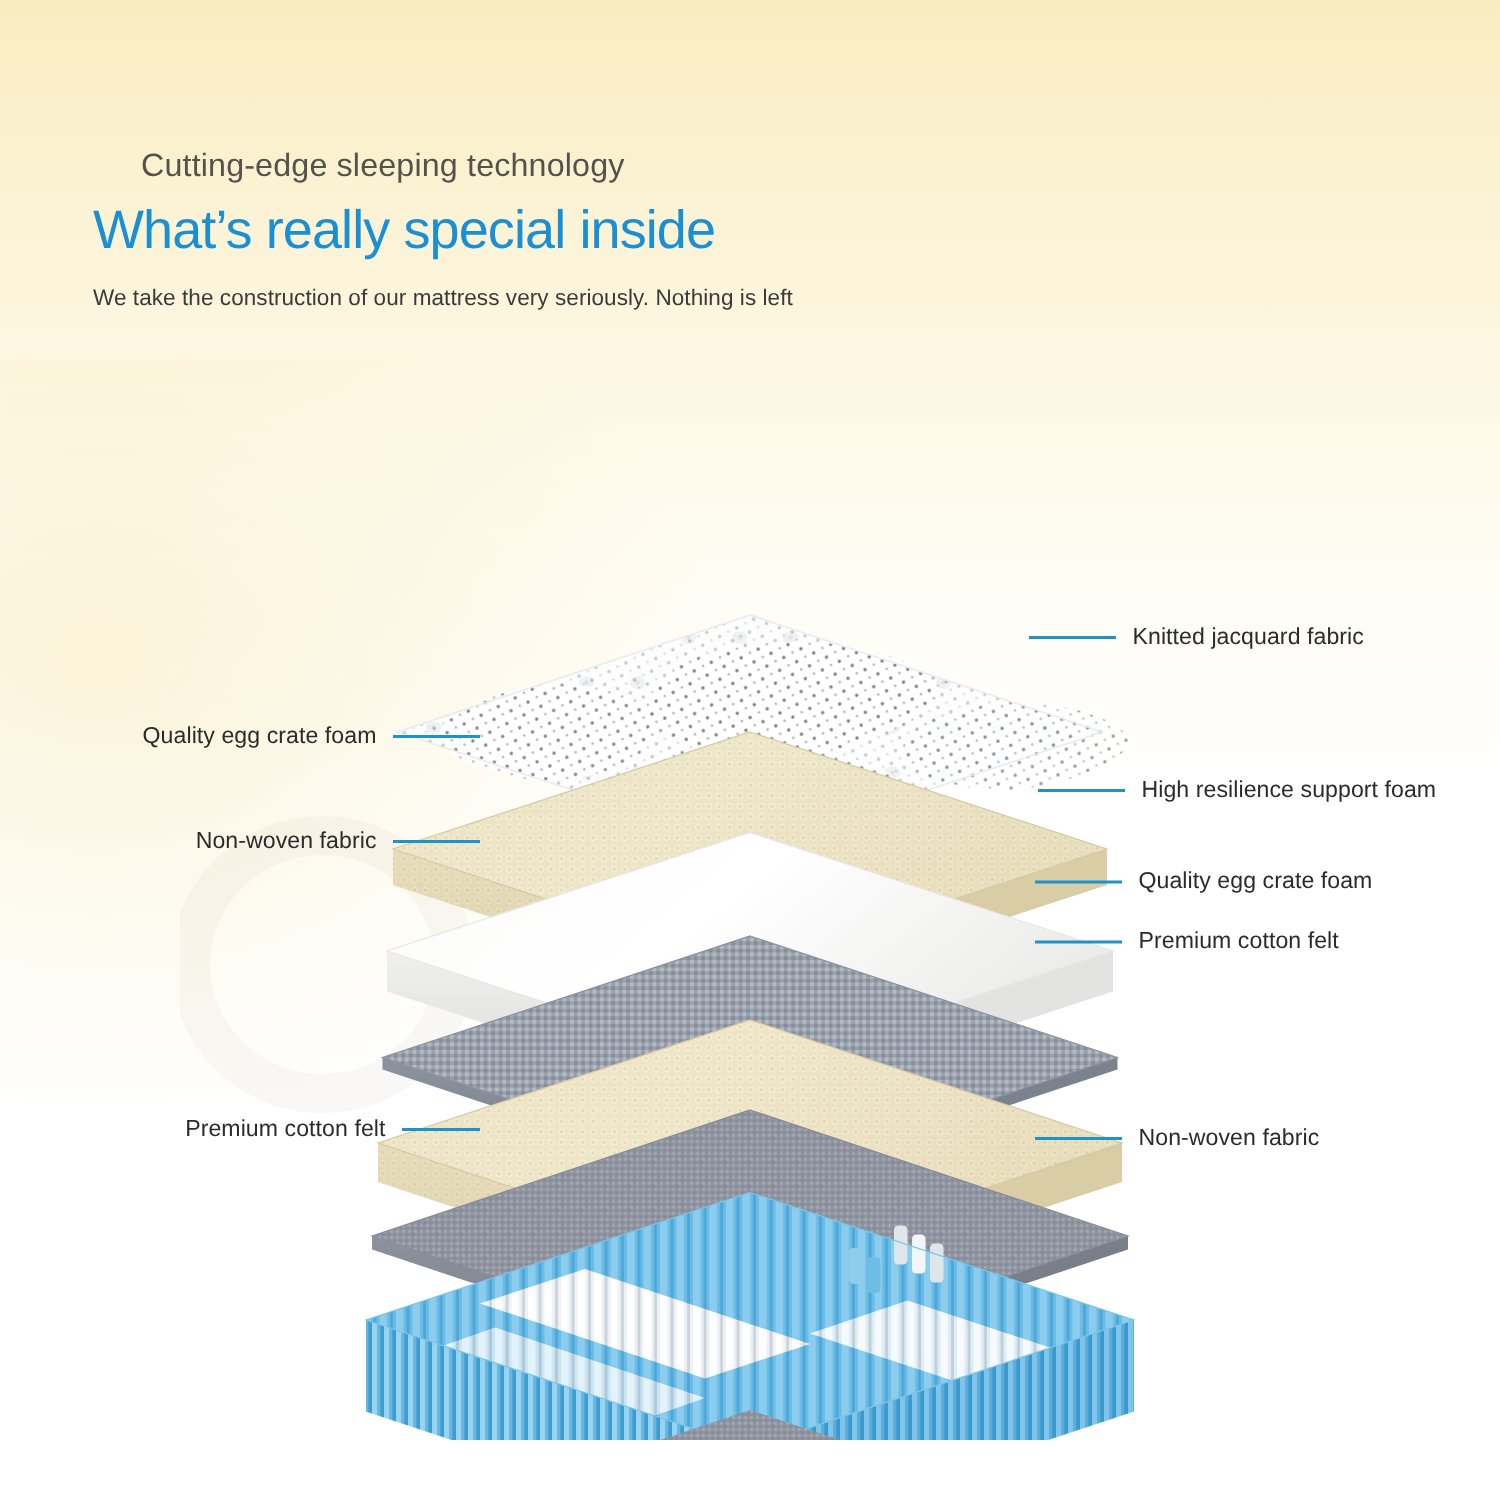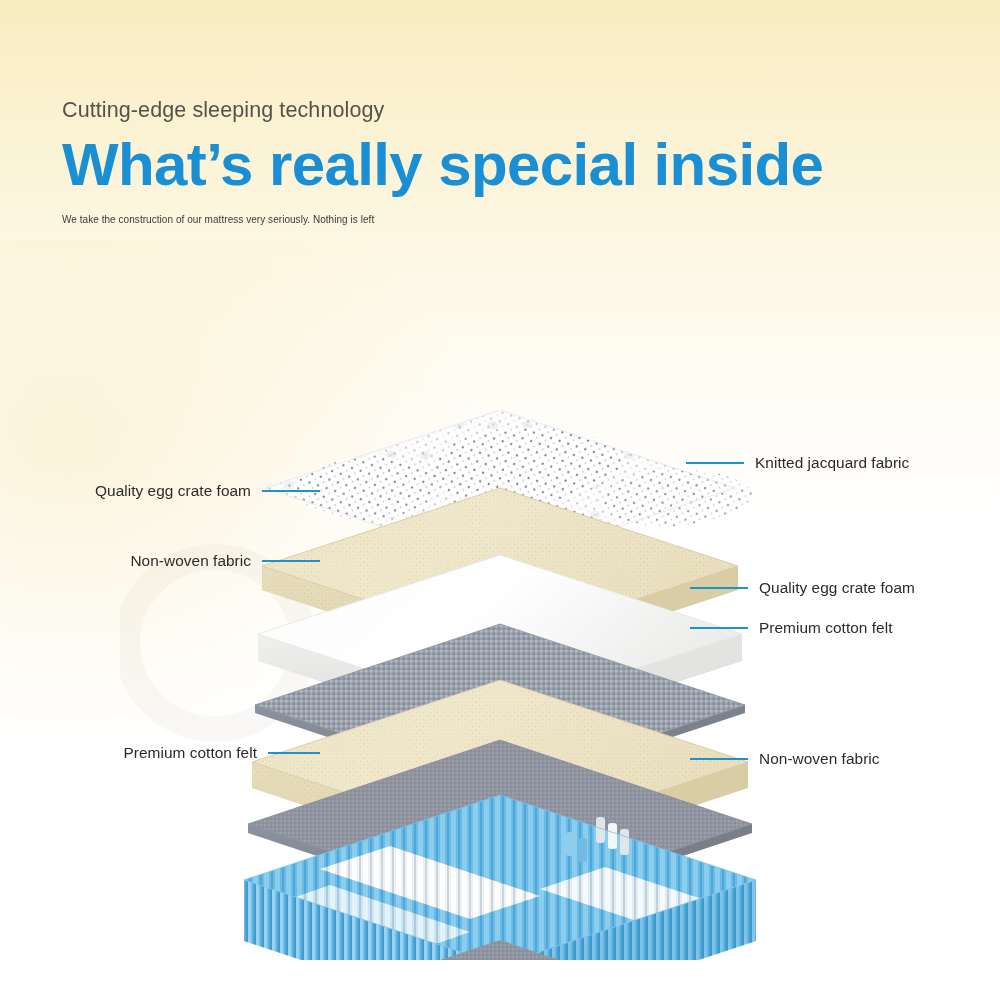--- a/index.html
+++ b/index.html
@@ -31,28 +31,29 @@
   .watermark{
     position:absolute; left:120px; top:525px; width:430px; height:230px;
     opacity:.055; pointer-events:none;
   }
 
   
   .header { position:absolute; left:62px; top:98px; width:900px; }
   .eyebrow {
     font-size:21.5px; color:#55524c; letter-spacing:.1px; font-weight:400;
     line-height:1.2;
+    margin-left:32px;
   }
   .headline {
     margin-top:10px;
-    font-size:60px; font-weight:700; color:#1b8fd4;
+    font-size:36px; font-weight:400; color:#1b8fd4;
     letter-spacing:-.6px; line-height:1.04;
   }
   .lede {
-    margin-top:16px; font-size:10px; color:#3a3a3a; line-height:1.62;
+    margin-top:16px; font-size:15px; color:#3a3a3a; line-height:1.62;
     max-width:830px; letter-spacing:.05px;
   }
 
   
   .diagram { position:absolute; left:0; top:380px; width:1000px; height:580px; }
   .diagram svg { display:block; }
 
   
   .callout { position:absolute; display:flex; align-items:center; gap:0; }
   .callout .txt {
@@ -307,25 +308,29 @@
     <span class="txt">Non-woven fabric</span>
     <span class="lead" style="width:58px;"></span>
   </div>
 
 
   <div class="callout left" style="left:10px; top:745px; width:310px;">
     <span class="txt">Premium cotton felt</span>
     <span class="lead" style="width:52px;"></span>
   </div>
 
-  <div class="callout right" style="left:686px; top:455px;">
+  <div class="callout right" style="left:686px; top:417px;">
     <span class="lead" style="width:58px;"></span>
     <span class="txt">Knitted jacquard fabric</span>
   </div>
 
+  <div class="callout right" style="left:692px; top:519px;">
+    <span class="lead" style="width:58px;"></span>
+    <span class="txt">High resilience support foam</span>
+  </div>
 
   <div class="callout right" style="left:690px; top:580px;">
     <span class="lead" style="width:58px;"></span>
     <span class="txt">Quality egg crate foam</span>
   </div>
 
   <div class="callout right" style="left:690px; top:620px;">
     <span class="lead" style="width:58px;"></span>
     <span class="txt">Premium cotton felt</span>
   </div>

